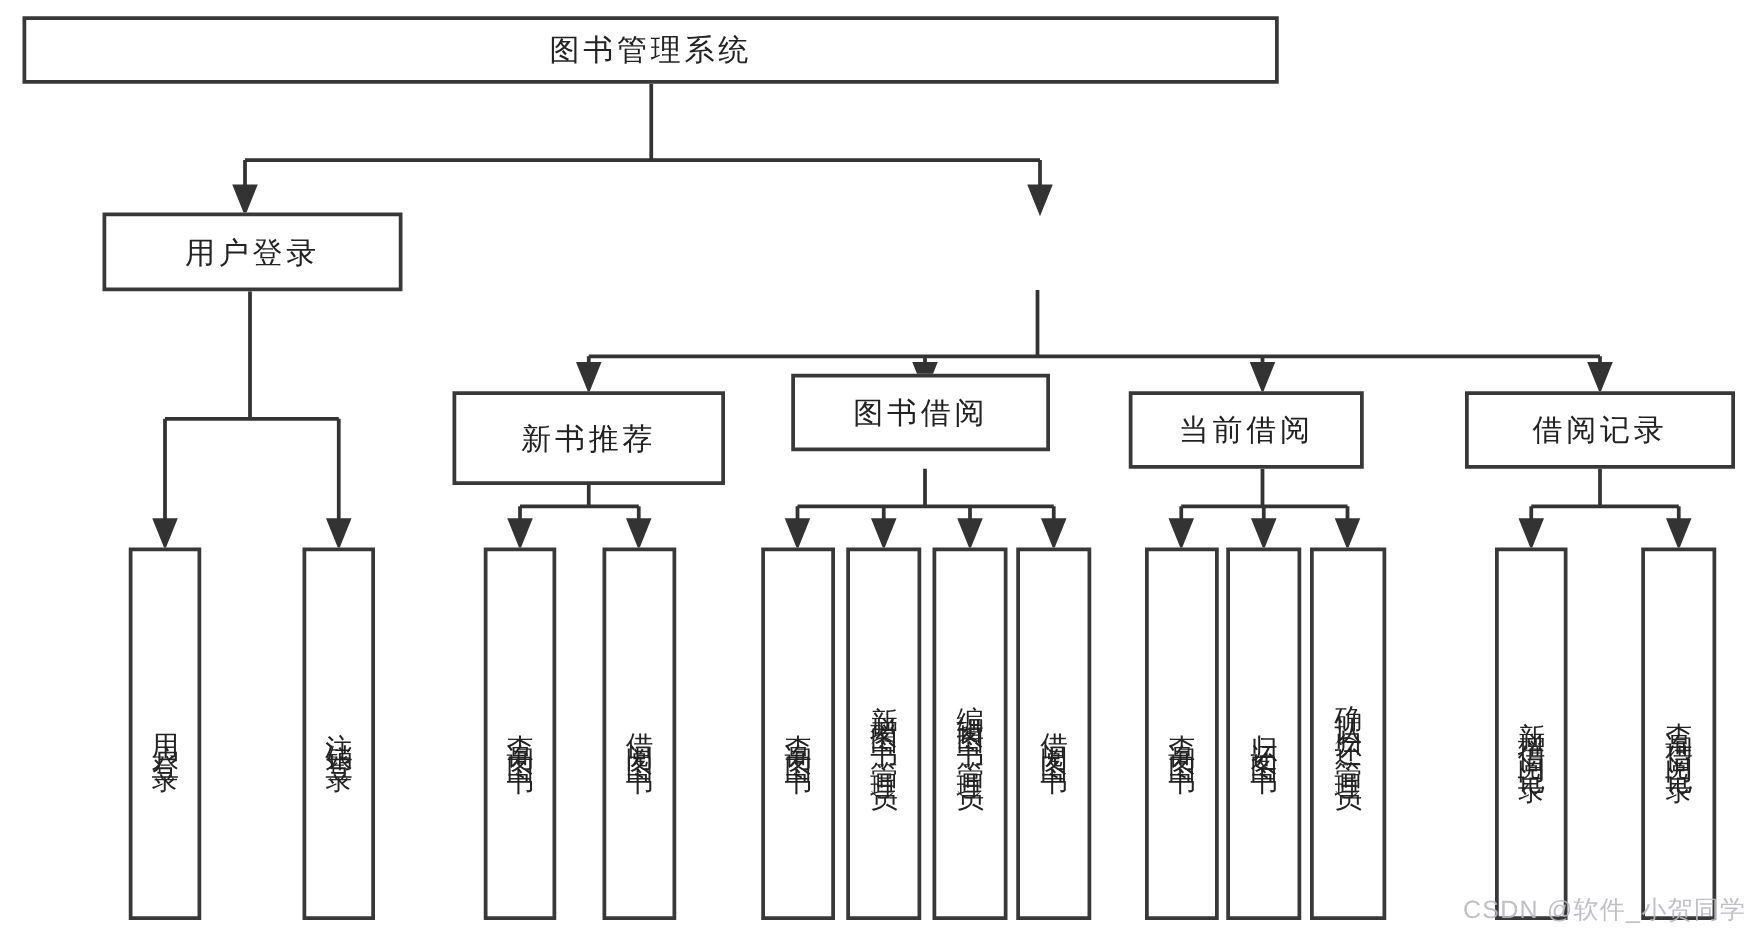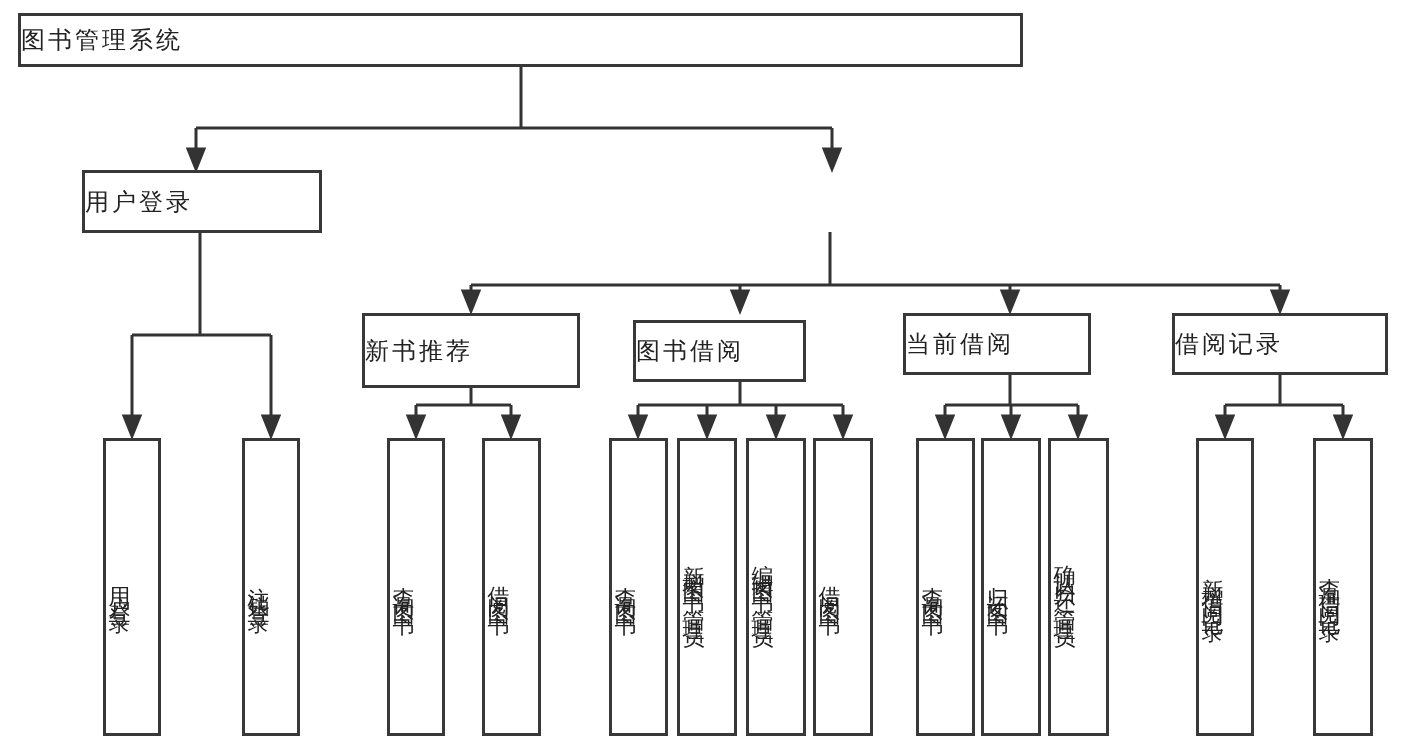--- a/index.html
+++ b/index.html
@@ -4,21 +4,21 @@
 <title>图书管理系统</title>
 <style>
   html,body{margin:0;padding:0;background:#fff;}
   .canvas{
     position:relative;width:1405px;height:747px;background:#ffffff;overflow:hidden;
     font-family:"Liberation Sans","DejaVu Sans",sans-serif;color:#222222;
   }
   .wires{position:absolute;left:0;top:0;width:1405px;height:747px;z-index:1;}
   .box{
     position:absolute;box-sizing:border-box;border:3px solid #383838;background:#ffffff;
-    display:flex;align-items:center;z-index:2;
+    display:flex;align-items:center;justify-content:center;z-index:2;
   }
   .hnode{font-size:24px;letter-spacing:3px;}
   .leaf{height:298px;top:438px;}
   .vtext{
     writing-mode:vertical-lr;text-orientation:mixed;
     font-size:22px;line-height:1.2;letter-spacing:9px;white-space:nowrap;
   }
   .watermark{
     position:absolute;right:8px;bottom:6px;z-index:5;
     font-size:20px;letter-spacing:1px;color:#b9b9be;opacity:.9;
@@ -85,21 +85,21 @@
     <span>图书管理系统</span>
   </div>
 
   <div class="box hnode" style="left:82px;top:170px;width:240px;height:63px">
     <span>用户登录</span>
   </div>
 
   <div class="box hnode" style="left:362px;top:313px;width:218px;height:75px">
     <span>新书推荐</span>
   </div>
-  <div class="box hnode" style="left:633px;top:320px;width:173px;height:62px">
+  <div class="box hnode" style="left:633px;top:299px;width:207px;height:62px">
     <span>图书借阅</span>
   </div>
   <div class="box hnode" style="left:903px;top:313px;width:188px;height:62px">
     <span>当前借阅</span>
   </div>
   <div class="box hnode" style="left:1172px;top:313px;width:216px;height:62px">
     <span>借阅记录</span>
   </div>
 
   <div class="box leaf" style="left:103px;width:58px">
@@ -139,13 +139,14 @@
     <span class="vtext">确认归还（管理员）</span>
   </div>
 
   <div class="box leaf" style="left:1196px;width:58px">
     <span class="vtext">新增借阅记录</span>
   </div>
   <div class="box leaf" style="left:1313px;width:60px">
     <span class="vtext">查询借阅记录</span>
   </div>
 
+  <div class="watermark">CSDN @软件_小贺同学</div>
 </div>
 
 </body></html>

